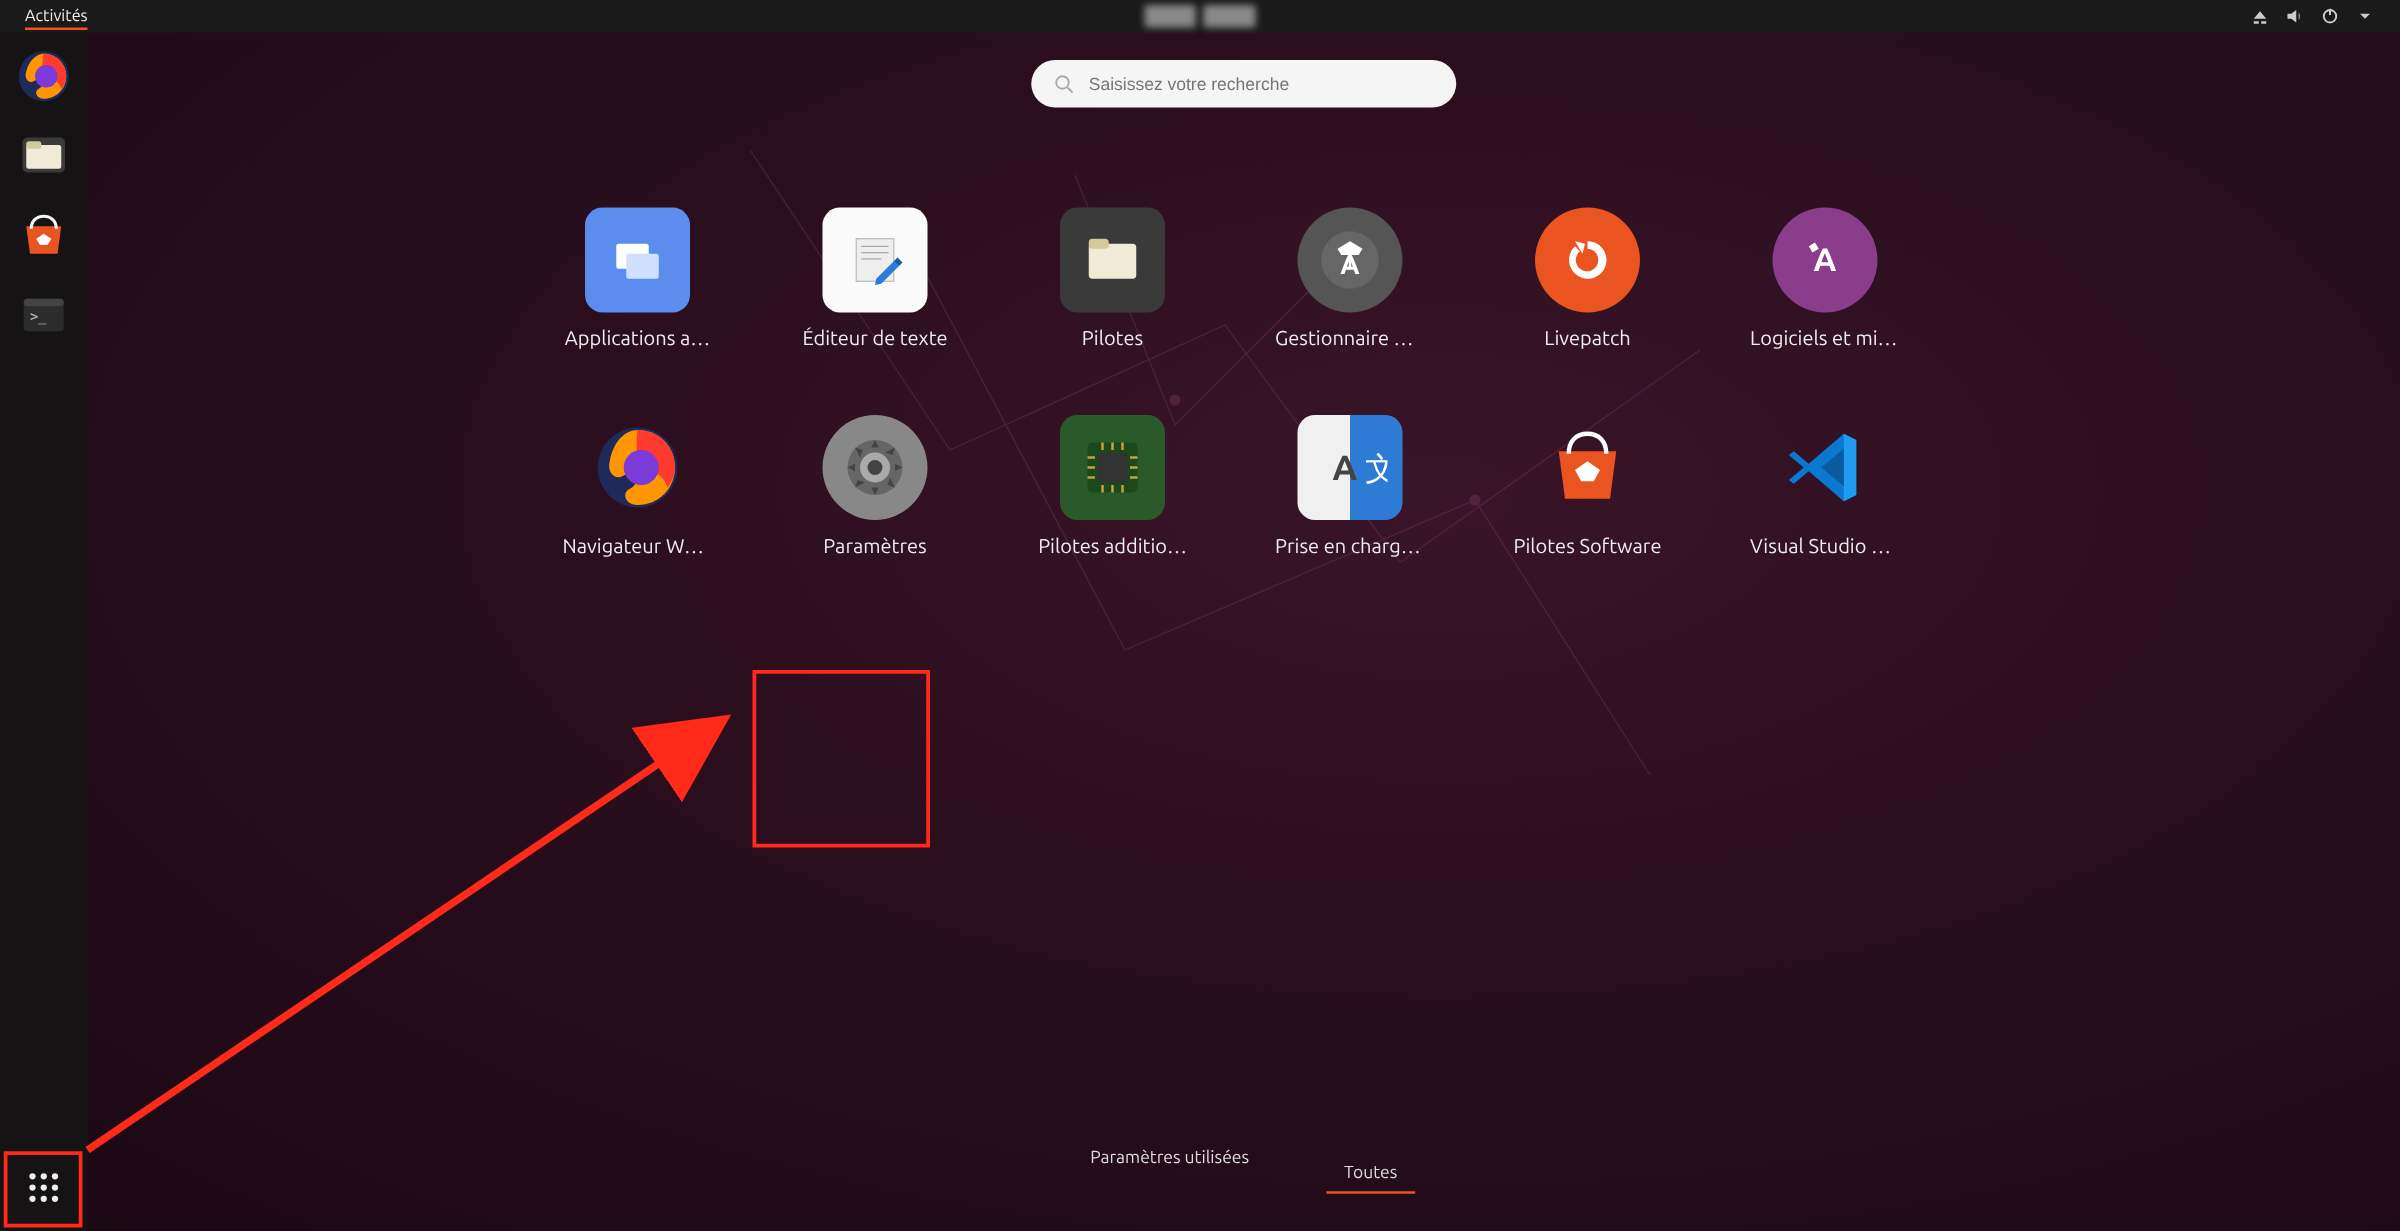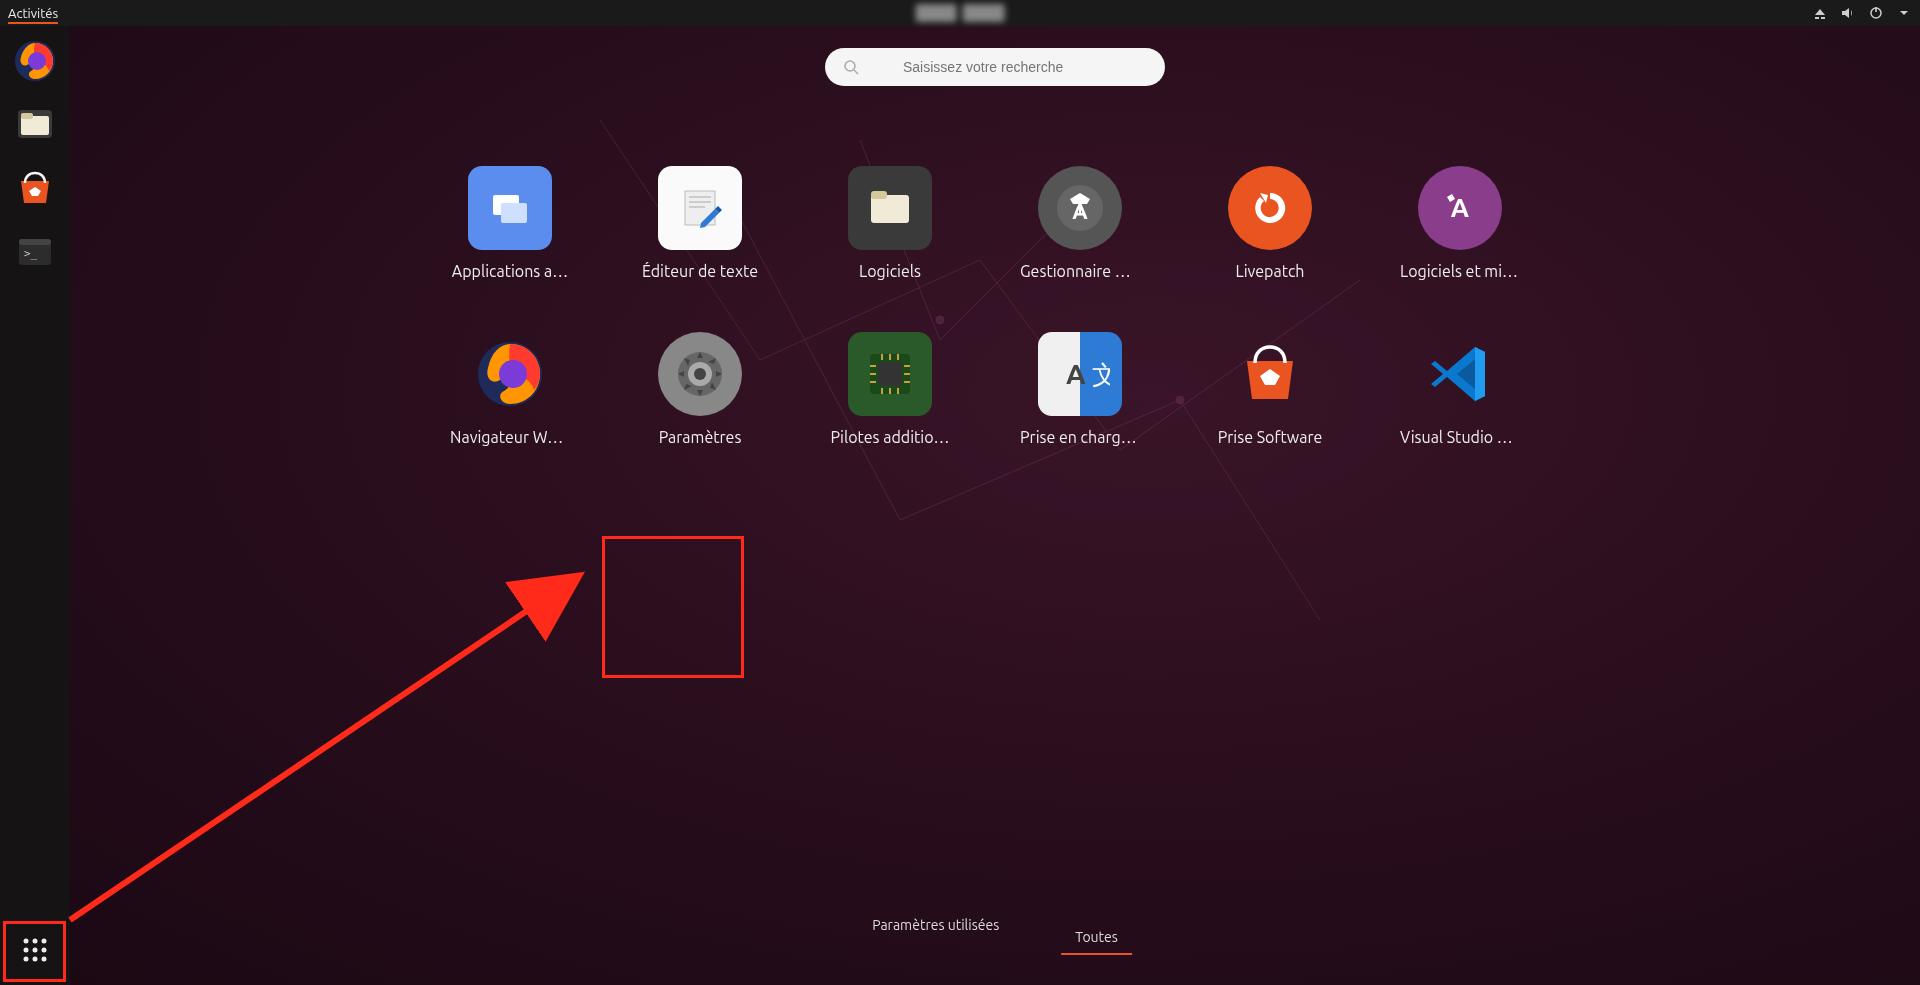--- a/index.html
+++ b/index.html
@@ -4,21 +4,21 @@
 <style>
 * { margin: 0; padding: 0; box-sizing: border-box; }
 html, body { width: 1920px; height: 985px; overflow: hidden; font-family: Ubuntu, -apple-system, sans-serif; }
 body { background: radial-gradient(ellipse at 60% 40%, #3a1428 0%, #2a0e1e 45%, #1a0813 100%); color: #eee; position: relative; }
 
 
 .wallpaper-lines { position:absolute; inset:0; pointer-events:none; opacity:.18; }
 .wallpaper-lines svg { width:100%; height:100%; }
 
 
-.topbar { position:absolute; top:0; left:0; right:0; height:26px; background:#1a1a1a; display:flex; align-items:center; justify-content:space-between; padding:0 8px; font-size:13px; z-index:10; }
+.topbar { position:absolute; top:0; left:0; right:0; height:26px; background:#1a1a1a; display:flex; align-items:center; justify-content:space-between; padding:0 20px; font-size:13px; z-index:10; }
 .topbar-left { display:flex; align-items:center; gap:8px; height:100%; }
 .activities { padding:4px 0 2px; cursor:pointer; }
 .activities-active { border-bottom:2px solid #e95420; }
 .topbar-center { position:absolute; left:50%; transform:translateX(-50%); display:flex; gap:6px; }
 .blur { filter: blur(3px); background:#888; color:transparent; padding:2px 14px; border-radius:2px; }
 .topbar-right { display:flex; align-items:center; gap:12px; height:100%; }
 .topbar-right .ico { width:16px; height:16px; display:flex; align-items:center; justify-content:center; cursor:pointer; }
 
 
 .dock { position:absolute; left:0; top:26px; bottom:0; width:70px; background:rgba(20,20,20,.88); display:flex; flex-direction:column; align-items:center; padding-top:10px; gap:14px; z-index:8; }
@@ -27,21 +27,21 @@
 
 
 .highlight-box { position:absolute; border:3px solid #ff2a1a; pointer-events:none; z-index:20; }
 .hl1 { left:3px; top:921px; width:63px; height:61px; }
 .hl2 { left:602px; top:536px; width:142px; height:142px; }
 .arrow { position:absolute; left:60px; top:535px; width:545px; height:395px; pointer-events:none; z-index:19; }
 
 
 .overview { position:absolute; left:70px; right:0; top:26px; bottom:0; }
 .searchbar { position:absolute; left:50%; top:22px; transform:translateX(-50%); width:340px; height:38px; background:#f5f5f5; border-radius:19px; display:flex; align-items:center; padding:0 18px; gap:12px; color:#555; }
-.searchbar input { border:none; background:transparent; font-size:14px; outline:none; flex:1; color:#15803d;margin-left:32px; }
+.searchbar input { border:none; background:transparent; font-size:14px; outline:none; flex:1; color:#15803d; }
 .searchbar .sicon { width:16px; height:16px; opacity:.6; }
 
 .app-grid { position:absolute; left:345px; top:140px; display:grid; grid-template-columns:repeat(6, 190px); row-gap:52px; column-gap:0; }
 .app { width:190px; display:flex; flex-direction:column; align-items:center; gap:12px; cursor:pointer; }
 .app-icon { width:84px; height:84px; display:flex; align-items:center; justify-content:center; border-radius:10px; }
 .app-label { font-size:16px; color:#eee; text-align:center; max-width:120px; white-space:nowrap; overflow:hidden; text-overflow:ellipsis; }
 
 .bottom-tabs { position:absolute; bottom:30px; left:50%; transform:translateX(-50%); display:flex; gap:48px; font-size:14px; color:#ddd; }
 .bottom-tabs .tab { padding:8px 14px; cursor:pointer; }
 .bottom-tabs .tab.active { border-bottom:2px solid #e95420;margin-top:12px; }
@@ -184,21 +184,21 @@
       <span class="app-label">Éditeur de texte</span>
     </div>
 
     <div class="app">
       <div class="app-icon square" style="background:#3a3a3a">
         <svg width="54" height="54" viewBox="0 0 54 54">
             <rect x="8" y="14" width="38" height="28" rx="3" fill="#f0ead6"></rect>
             <rect x="8" y="10" width="16" height="8" rx="3" fill="#d4c99a"></rect>
           </svg>
       </div>
-      <span class="app-label">Logiciels</span>
+      <span class="app-label">Pilotes</span>
     </div>
 
     <div class="app">
       <div class="app-icon round" style="background:#555">
         <svg width="50" height="50" viewBox="0 0 50 50">
             <circle cx="25" cy="25" r="23" fill="#666"></circle>
             <path d="M25 10l10 6-3 5h-6v10h-2V21h-6l-3-5z" fill="#fff"></path>
             <text x="25" y="36" text-anchor="middle" font-size="22" font-weight="bold" fill="#fff">A</text>
           </svg>
       </div>
@@ -290,21 +290,21 @@
 
 
     <div class="app">
       <div class="app-icon">
         <svg width="66" height="66" viewBox="0 0 66 66">
             <path d="M10 20h46l-5 38H15z" fill="#e95420"></path>
             <path d="M18 22c0-10 6-16 15-16s15 6 15 16" stroke="#fff" stroke-width="3.5" fill="none"></path>
             <path d="M33 28l10 7-5 9H28l-5-9z" fill="#fff"></path>
           </svg>
       </div>
-      <span class="app-label">Prise Software</span>
+      <span class="app-label">Pilotes Software</span>
     </div>
 
 
     <div class="app">
       <div class="app-icon">
         <svg width="66" height="66" viewBox="0 0 66 66">
             <path d="M48 6l10 5v44l-10 5-28-24L8 46l-4-3 12-10L4 23l4-3 12 10L48 6z" fill="#0b78d0"></path>
             <path d="M48 6l10 5v44l-10 5V6z" fill="#1f9cf0"></path>
             <path d="M48 18v30L30 33z" fill="#0b5a9e"></path>
           </svg>

